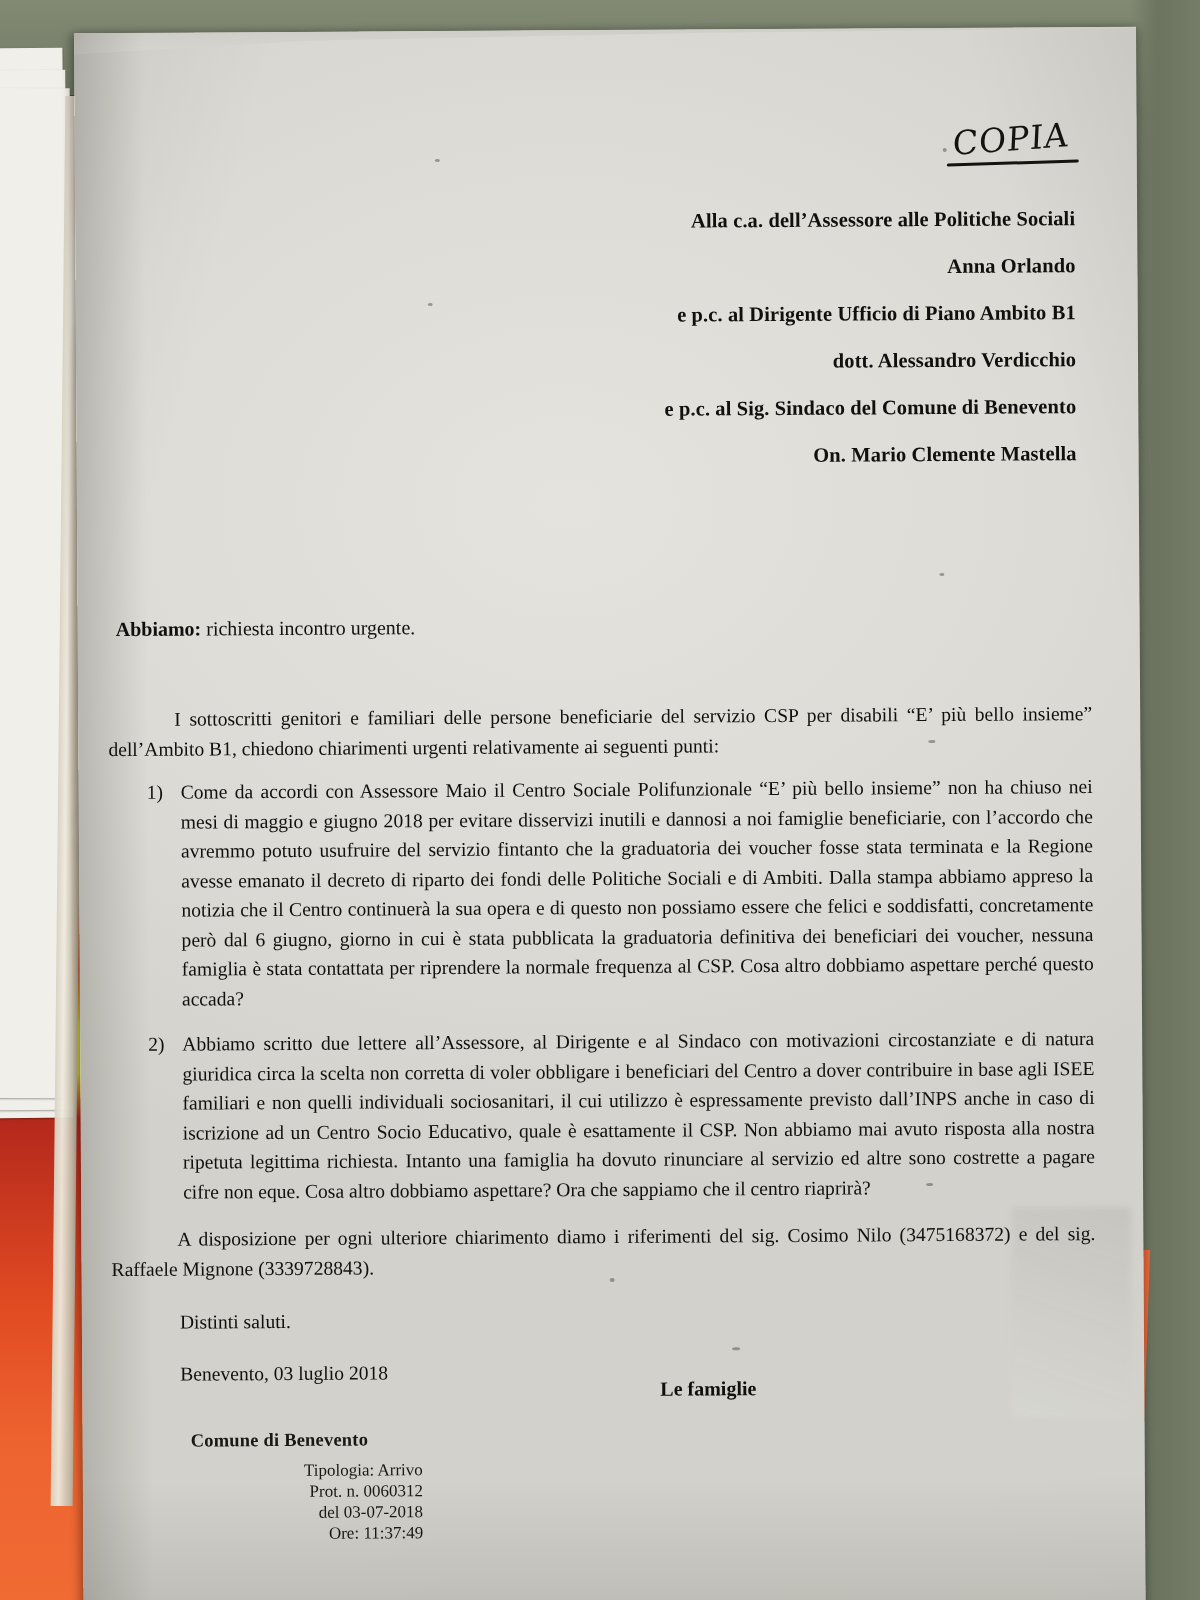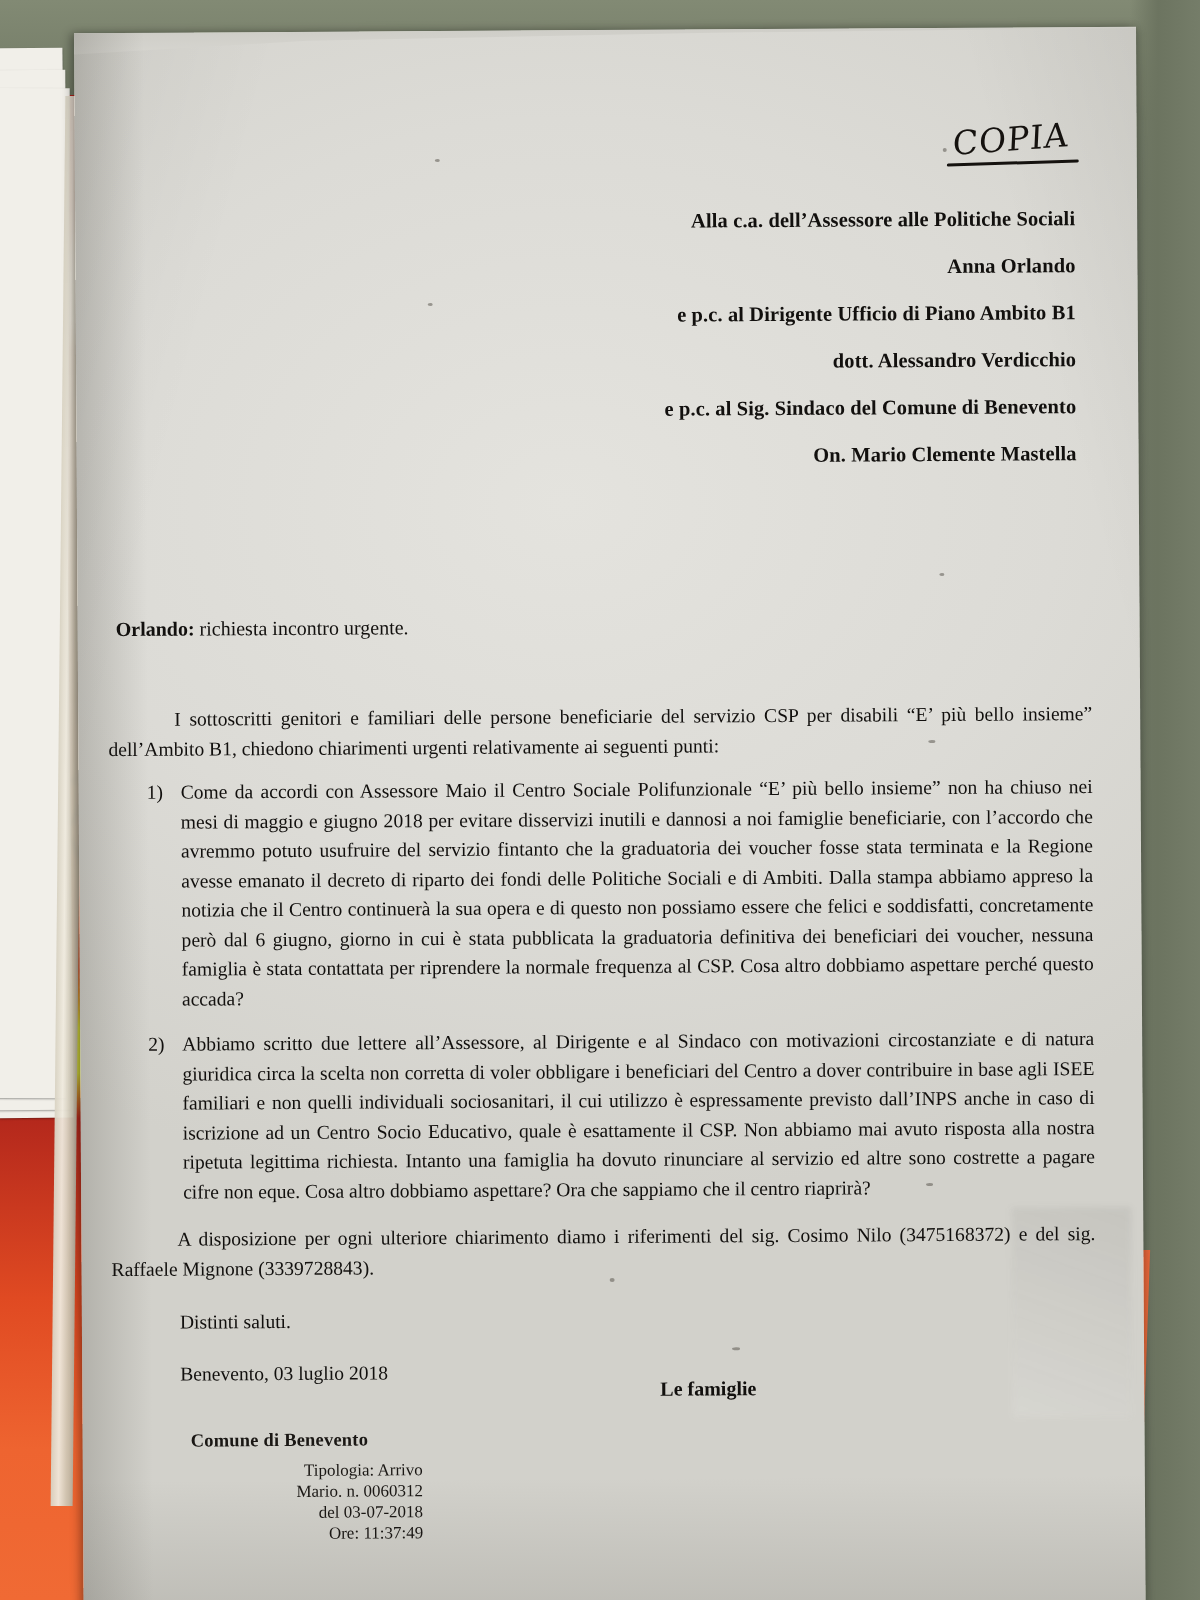--- a/index.html
+++ b/index.html
@@ -306,21 +306,21 @@
       <div class="addressees">
         <div>Alla c.a. dell’Assessore alle Politiche Sociali</div>
         <div>Anna Orlando</div>
         <div>e p.c. al Dirigente Ufficio di Piano Ambito B1</div>
         <div>dott. Alessandro Verdicchio</div>
         <div>e p.c. al Sig. Sindaco del Comune di Benevento</div>
         <div>On. Mario Clemente Mastella</div>
       </div>
 
       <div class="subject">
-        <b>Orlando:</b><span> richiesta incontro urgente.</span>
+        <b>Abbiamo:</b><span> richiesta incontro urgente.</span>
       </div>
 
       <div class="body">
         <p class="intro">I sottoscritti genitori e familiari delle persone beneficiarie del servizio CSP per disabili “E’ più bello insieme” dell’Ambito B1, chiedono chiarimenti urgenti relativamente ai seguenti punti:</p>
 
         <ol class="points">
           <li>Come da accordi con Assessore Maio il Centro Sociale Polifunzionale “E’ più bello insieme” non ha chiuso nei mesi di maggio e giugno 2018 per evitare disservizi inutili e dannosi a noi famiglie beneficiarie, con l’accordo che avremmo potuto usufruire del servizio fintanto che la graduatoria dei voucher fosse stata terminata e la Regione avesse emanato il decreto di riparto dei fondi delle Politiche Sociali e di Ambiti. Dalla stampa abbiamo appreso la notizia che il Centro continuerà la sua opera e di questo non possiamo essere che felici e soddisfatti, concretamente però dal 6 giugno, giorno in cui è stata pubblicata la graduatoria definitiva dei beneficiari dei voucher, nessuna famiglia è stata contattata per riprendere la normale frequenza al CSP. Cosa altro dobbiamo aspettare perché questo accada?</li>
           <li>Abbiamo scritto due lettere all’Assessore, al Dirigente e al Sindaco con motivazioni circostanziate e di natura giuridica circa la scelta non corretta di voler obbligare i beneficiari del Centro a dover contribuire in base agli ISEE familiari e non quelli individuali sociosanitari, il cui utilizzo è espressamente previsto dall’INPS anche in caso di iscrizione ad un Centro Socio Educativo, quale è esattamente il CSP. Non abbiamo mai avuto risposta alla nostra ripetuta legittima richiesta. Intanto una famiglia ha dovuto rinunciare al servizio ed altre sono costrette a pagare cifre non eque. Cosa altro dobbiamo aspettare? Ora che sappiamo che il centro riaprirà?</li>
         </ol>
 
@@ -328,21 +328,21 @@
         <p class="salute">Distinti saluti.</p>
         <p class="place">Benevento, 03 luglio 2018</p>
       </div>
 
       <div class="signature">Le famiglie</div>
 
       <div class="stamp">
         <div class="title">Comune di Benevento</div>
         <div class="rows">
           <div>Tipologia: Arrivo</div>
-          <div><span>Mario. n. </span><b>0060312</b></div>
+          <div><span>Prot. n. </span><b>0060312</b></div>
           <div>del 03-07-2018</div>
           <div>Ore: 11:37:49</div>
         </div>
       </div>
 
     </div>
   </div>
 </div>
 
 </body></html>

